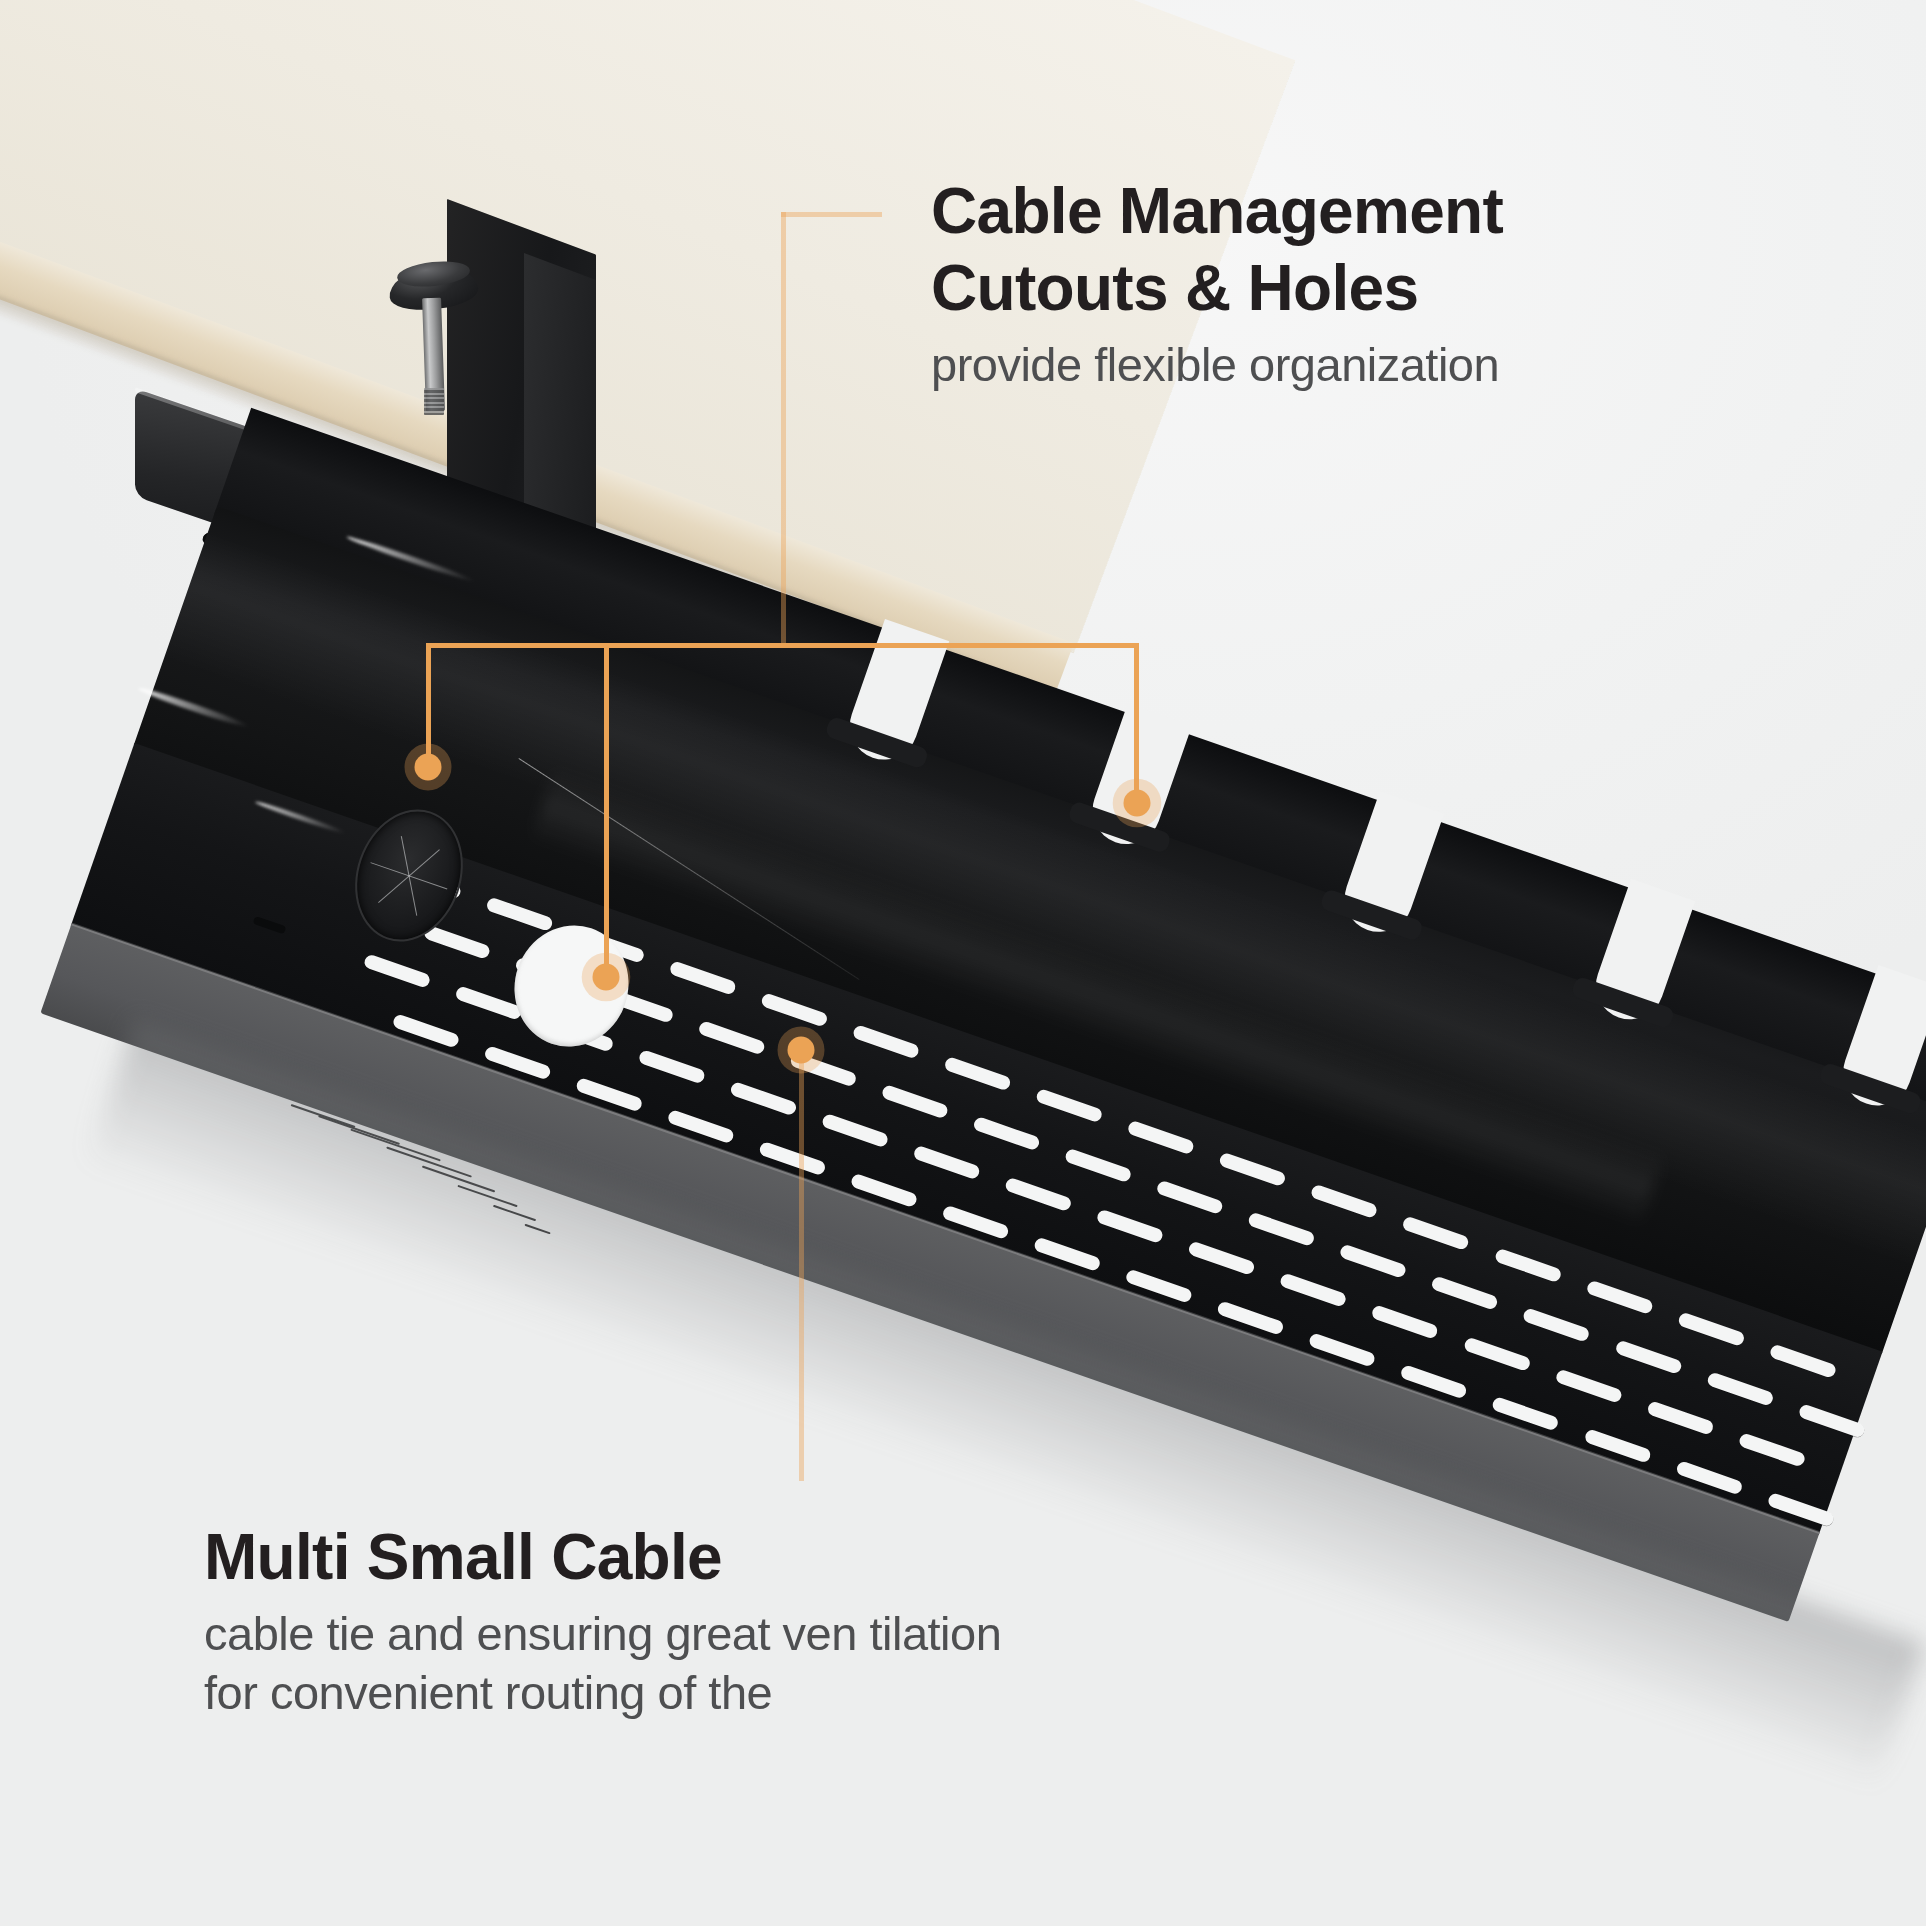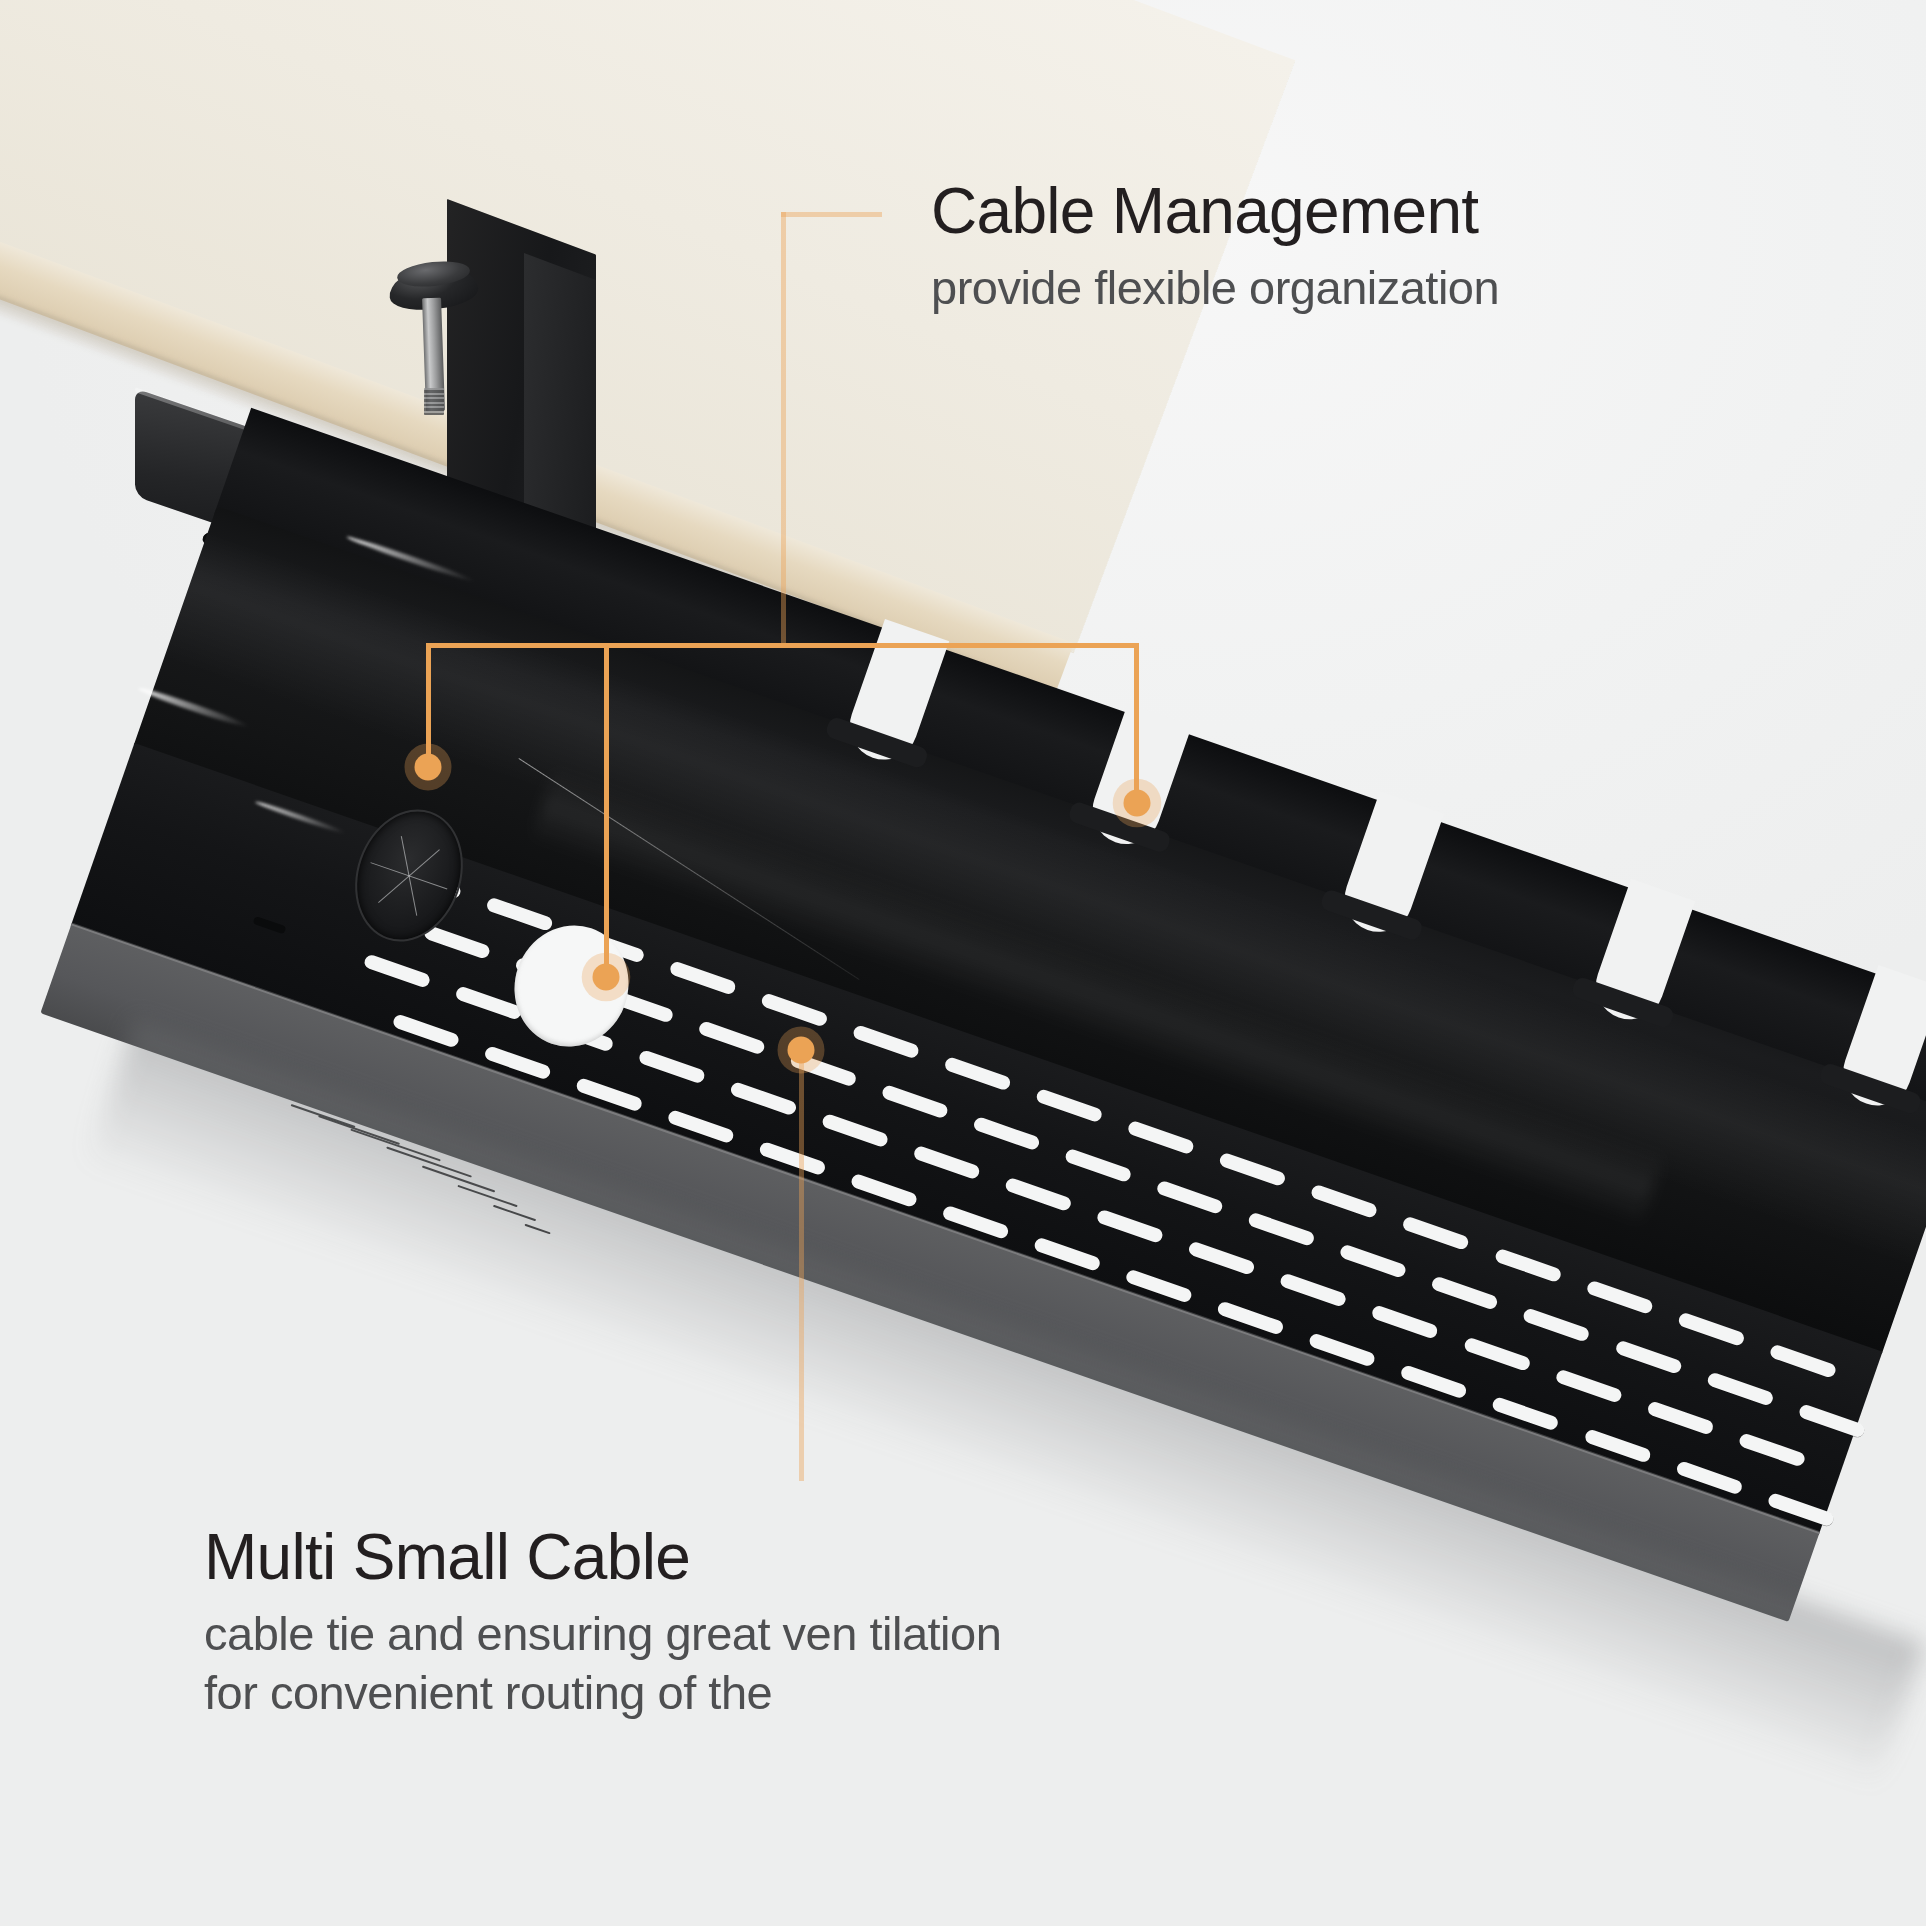--- a/index.html
+++ b/index.html
@@ -304,21 +304,21 @@
   .dot.on-light{ box-shadow:0 0 0 10.8px rgba(235,163,85,.30); }
 
   
   .text-layer{ position:absolute; inset:0; z-index:6; }
 
   .block{ position:absolute; }
 
   .hl{
     font-size:64px;
     line-height:1.21;
-    font-weight:400;
+    font-weight:700;
     letter-spacing:-0.7px;
     color:#231F20;
   }
   .sub{
     font-size:47px;
     line-height:1.26;
     font-weight:400;
     letter-spacing:-0.5px;
     color:#4E4F51;
     margin-top:7.2px;
@@ -490,20 +490,21 @@
 
   <div class="dot on-dark" style="left:801px; top:1050px;"></div>
   <div class="lead v faded" style="left:799px; top:1059px; height:422px;"></div>
 </div>
 
 <div class="text-layer">
 
   <div class="block" id="block-top">
     <div class="hl">
       <span class="hl-line">Cable Management</span>
+      <span class="hl-line">Cutouts &amp; Holes</span>
     </div>
     <div class="sub">
       <span class="sub-line">provide flexible organization</span>
     </div>
   </div>
 
   <div class="block" id="block-bottom">
     <div class="hl">
       <span class="hl-line">Multi Small Cable</span>
     </div>

